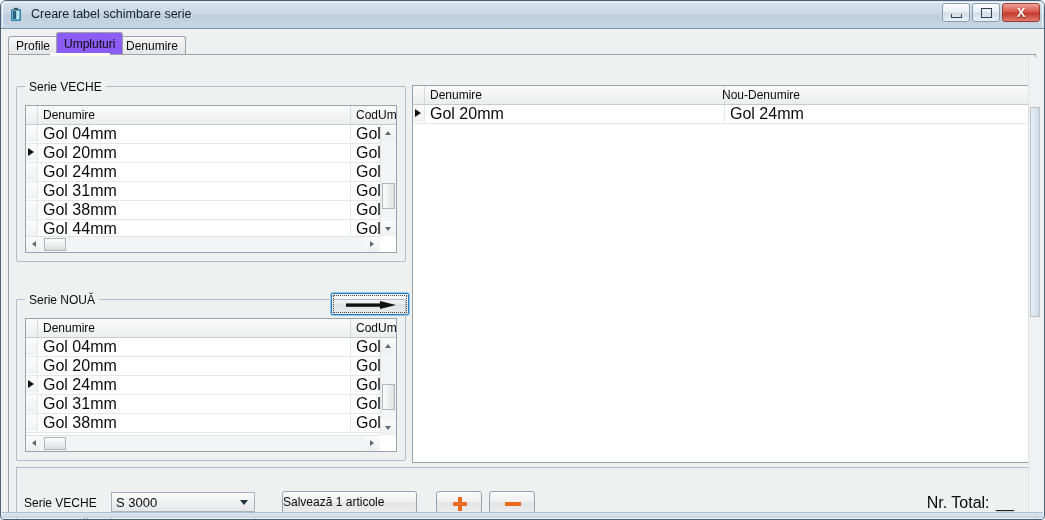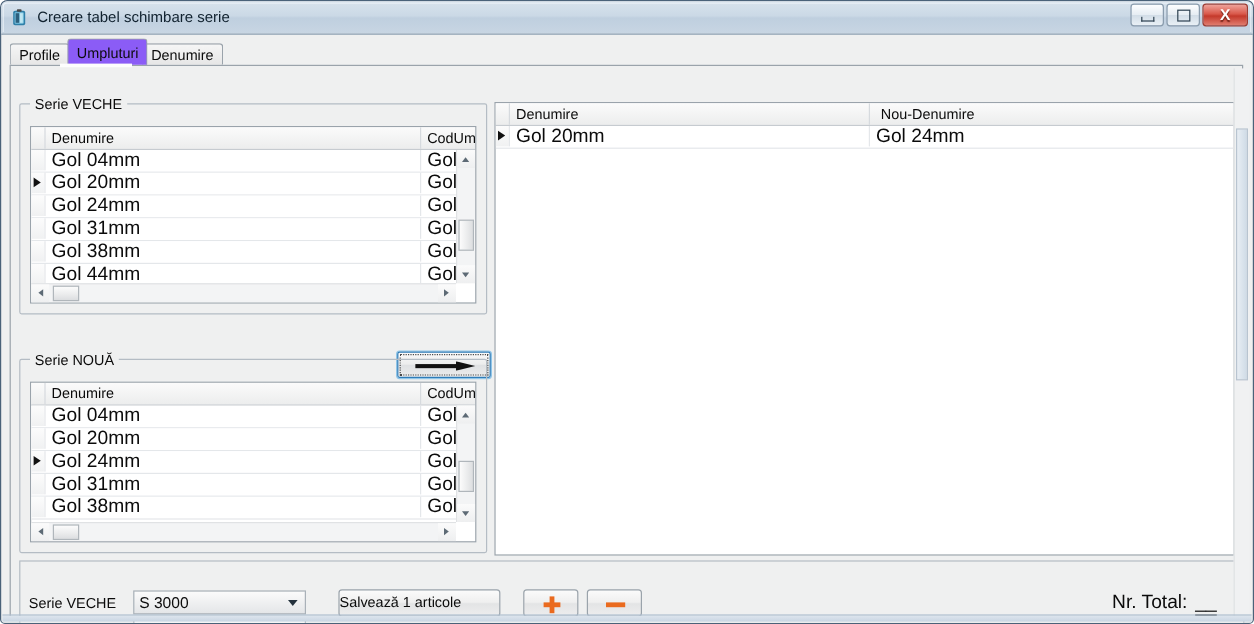--- a/index.html
+++ b/index.html
@@ -221,21 +221,21 @@
   }
   
   .lg .c0 { left: 12px; width: 313px; }
   .lg .c1 { left: 325px; width: 47px; border-right: none; }
   .lg .h0 { left: 12px; width: 313px; }
   .lg .h1 { left: 325px; width: 47px; border-right: none; }
   
   .rg .c0 { left: 12px; width: 300px; }
   .rg .c1 { left: 312px; width: 305px; border-right: none; }
   .rg .h0 { left: 12px; width: 300px; }
-  .rg .h1 { left: 316px; width: 305px; border-right: none; }
+  .rg .h1 { left: 304px; width: 305px; border-right: none; }
   .rg .row { border-bottom: 1px solid #e4e7ea; }
   
   .vsb {
     position: absolute; top: 0; right: 0;
     width: 16px; bottom: 0;
     background: #f3f4f5;
     border-left: 1px solid #e0e2e4;
     box-sizing: border-box;
   }
   .sb-arrow {

